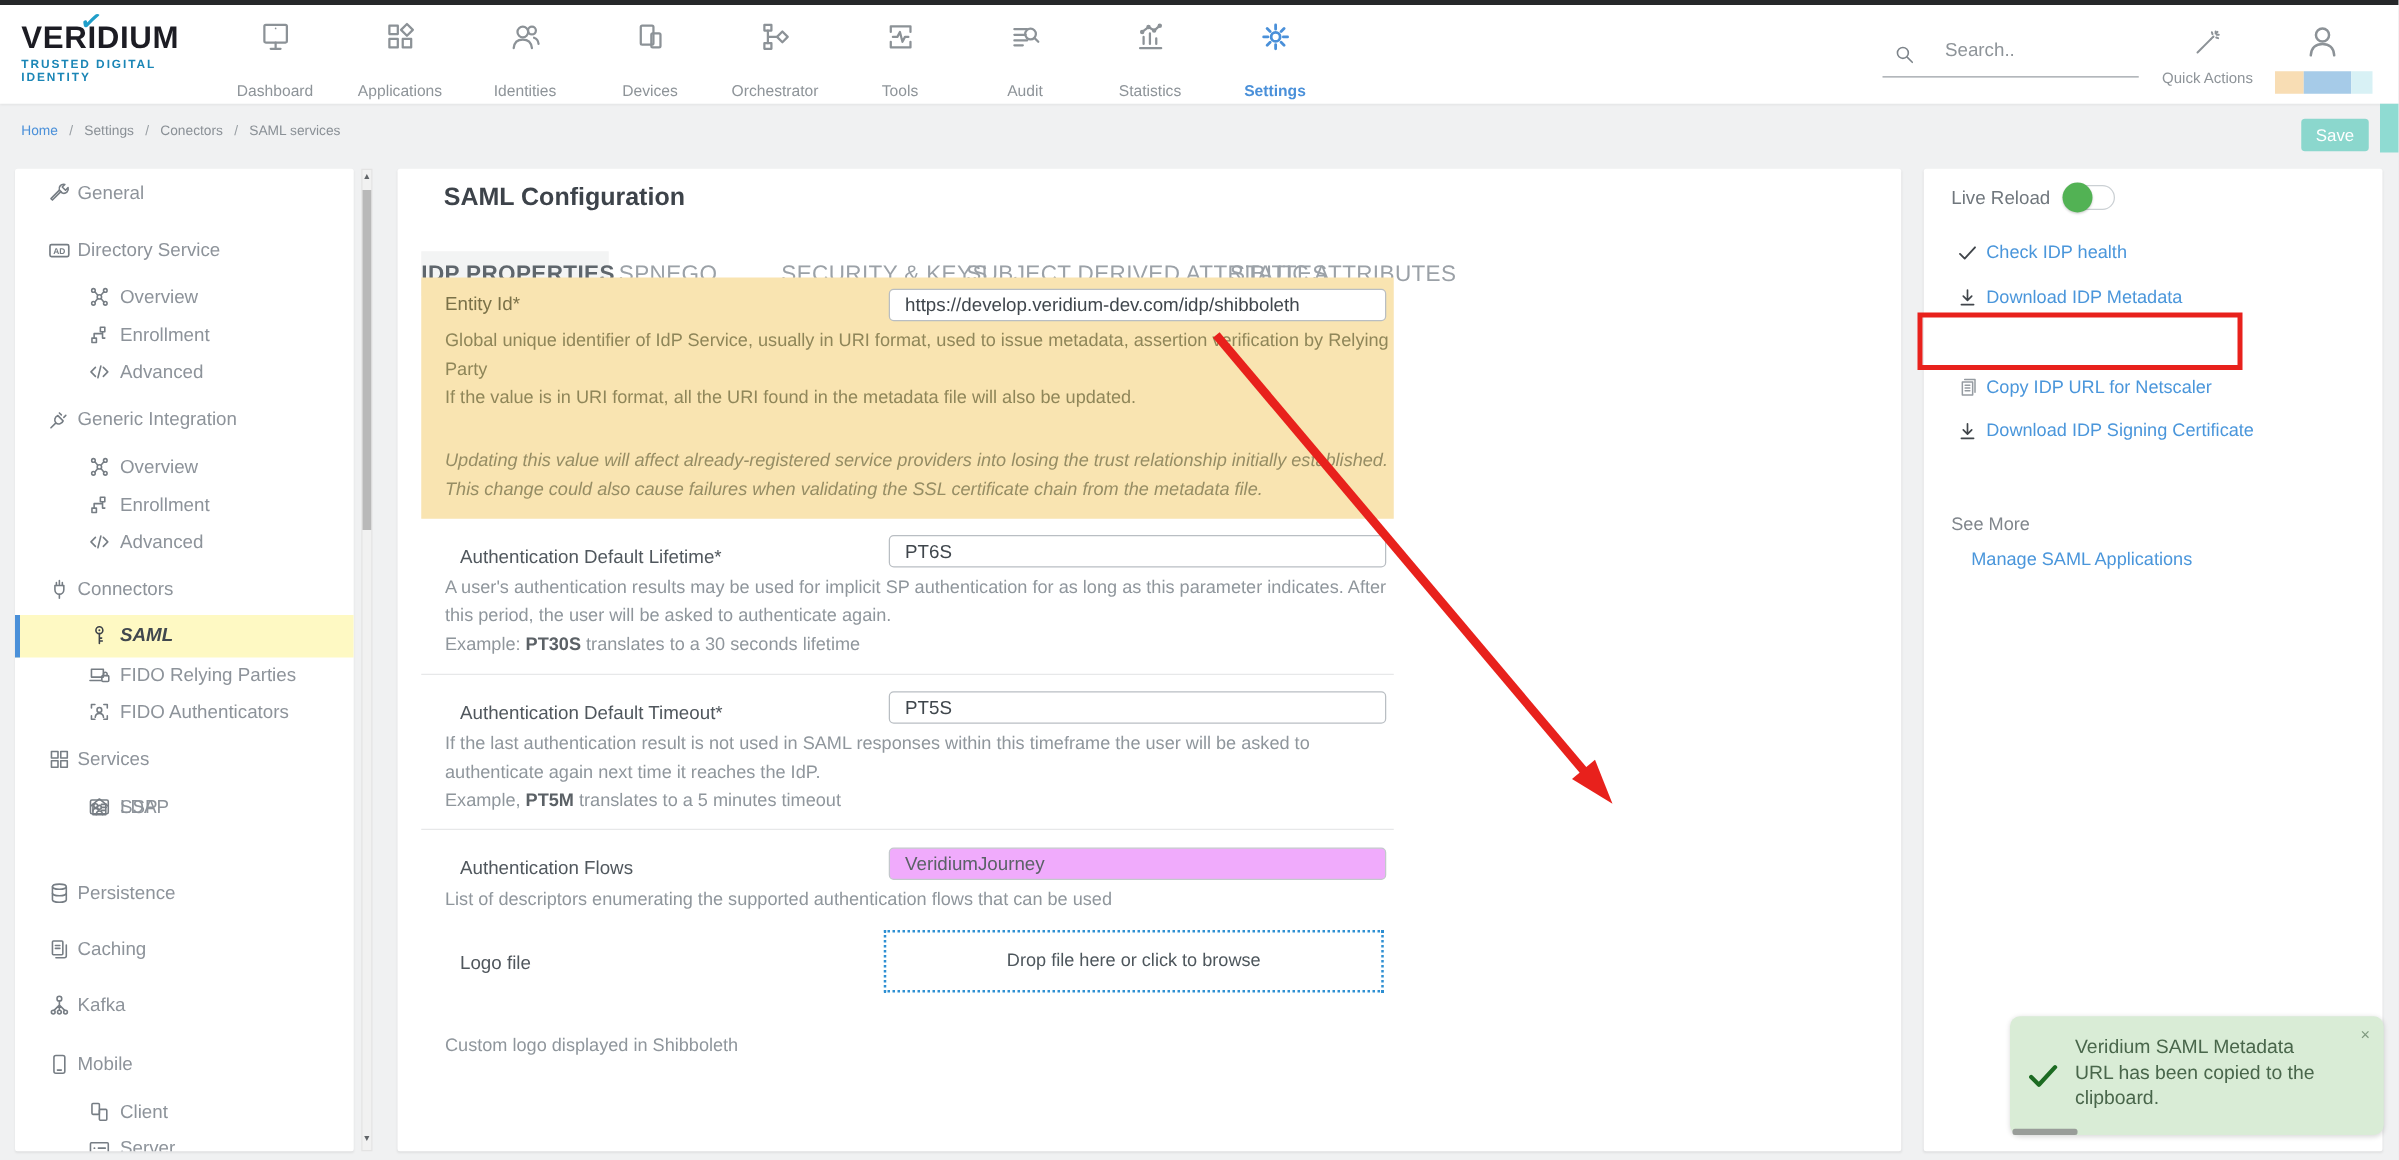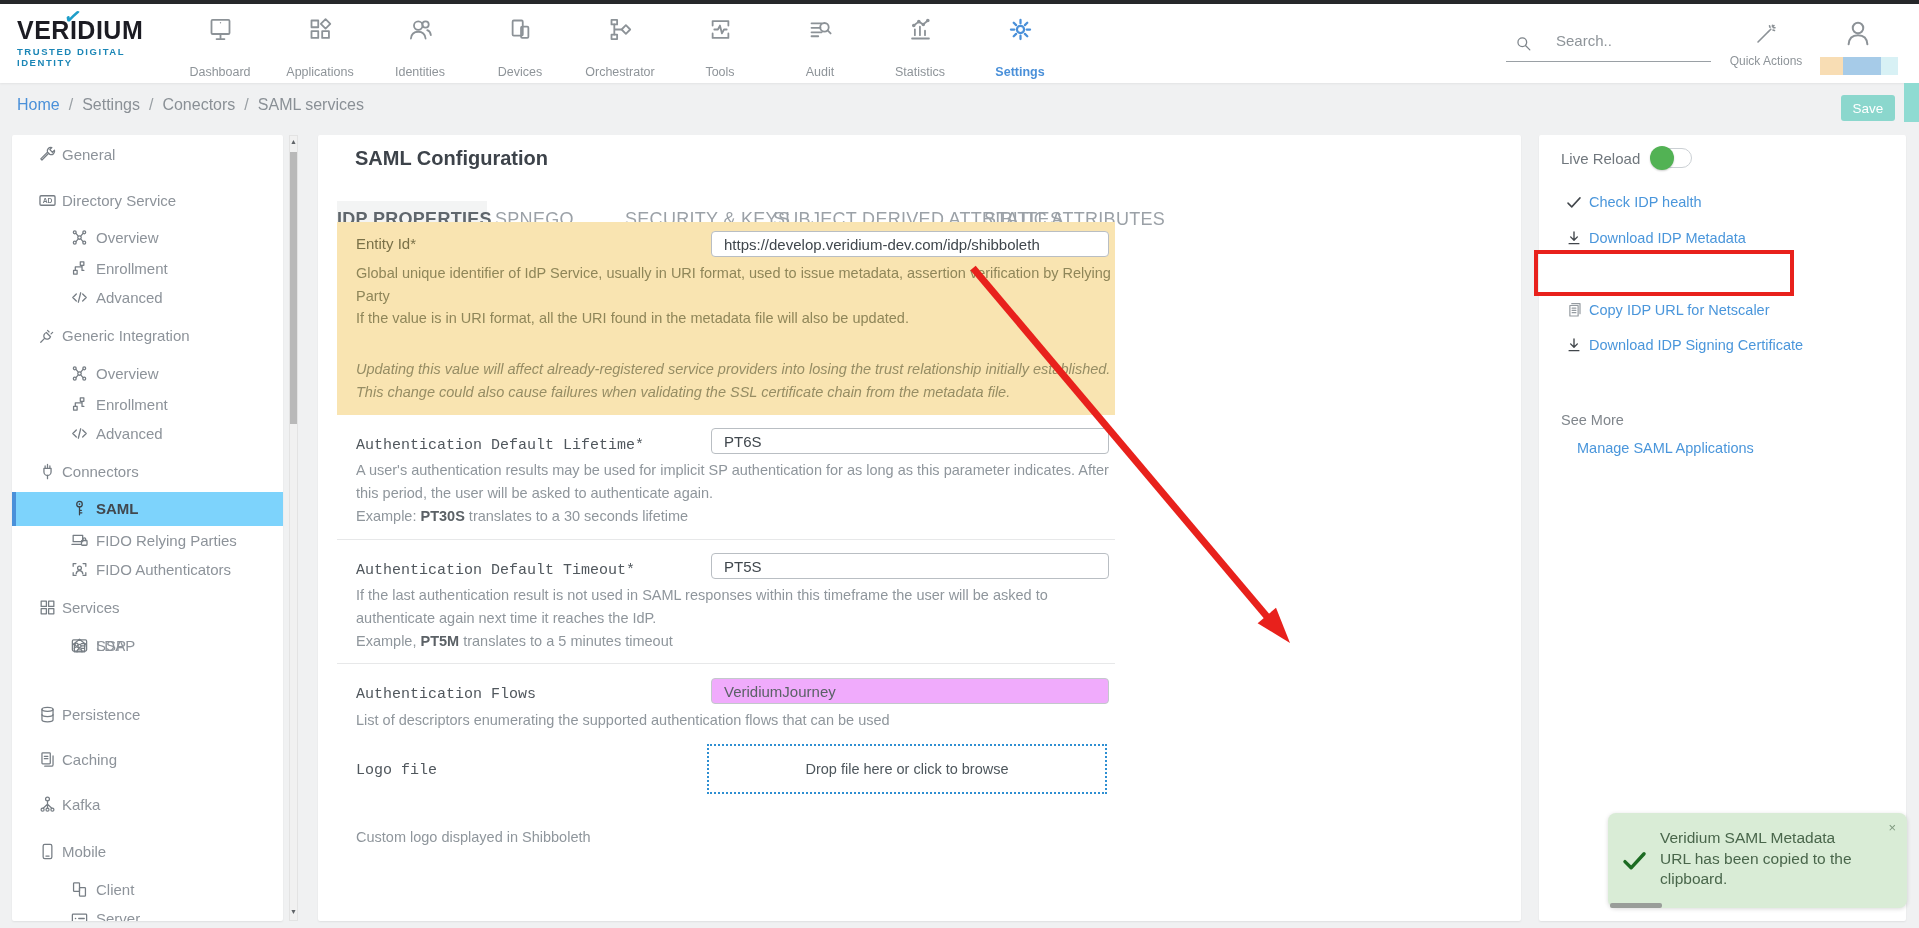--- a/index.html
+++ b/index.html
@@ -33,21 +33,21 @@
   .qa .qalabel { display:block; font-size:12px; color:#8e9499; margin-top:4px; }
   .avatar { position:absolute; left:1843px; top:12px; width:30px; height:34px; color:#8c9297; cursor:pointer; }
   .avatar svg { width:100%; height:100%; }
   .colorstrip { position:absolute; left:1820px; top:53px; height:18px; display:flex; }
   .colorstrip .c1 { width:23px; background:#f8ddb4; }
   .colorstrip .c2 { width:38px; background:#a6cbe8; }
   .colorstrip .c3 { width:17px; background:#d8f1f5; }
 
   
   .crumbrow { position:absolute; left:0; top:83px; width:1919px; height:46px; }
-  .crumbs { position:absolute; left:17px; top:0; line-height:44px; font-size:16px; color:#8a9096; }
+  .crumbs { position:absolute; left:17px; top:0; line-height:44px; font-size:11px; color:#8a9096; }
   .crumbs .home { color:#4a90d9; cursor:pointer; }
   .crumbs .sep { color:#9aa0a5; margin:0 9px; }
   .savebtn { position:absolute; left:1841px; top:12px; width:54px; height:26px; background:#8bd7cd; border:0; border-radius:3px; color:#ffffff; font-size:13.5px; font-family:"Liberation Sans",sans-serif; cursor:pointer; }
   .tealsliver { position:absolute; left:1904px; top:0; width:15px; height:39px; background:#8fdbd2; }
 
   
   .card { position:absolute; background:#ffffff; border-radius:2px; box-shadow:0 1px 2px rgba(0,0,0,.07); }
   .sidebar { left:12px; top:135px; width:271px; height:786px; overflow:hidden; }
   .maincard { left:318px; top:135px; width:1203px; height:786px; }
   .rightcard { left:1539px; top:135px; width:367px; height:786px; }
@@ -58,38 +58,38 @@
   .vscroll .up { top:2px; }
   .vscroll .down { top:772px; }
   .vscroll .thumb { position:absolute; left:0; top:16px; width:7px; height:272px; background:#b9b9b9; cursor:pointer; }
 
   
   .srow { position:absolute; left:0; width:100%; height:30px; font-size:15px; color:#8d939a; cursor:pointer; }
   .srow .ic { position:absolute; left:26px; top:5px; width:19px; height:19px; color:#767d84; }
   .srow .lbl { position:absolute; left:50px; top:6px; white-space:nowrap; }
   .srow.lvl2 .ic { left:58px; }
   .srow.lvl2 .lbl { left:84px; }
-  .srow.active { background:#7dd3fc; height:34px; }
+  .srow.active { background:#fef9c3; height:34px;font-style:italic; }
   .srow.active::before { content:""; position:absolute; left:0; top:0; bottom:0; width:4px; background:#4a90d9; }
   .srow.active .ic { top:7px; color:#3c4248; }
   .srow.active .lbl { top:8px; color:#41484e; font-weight:700; }
 
   
   .mtitle { position:absolute; left:37px; top:12px; font-size:20px; font-weight:700; color:#3d434a; }
   .tab { position:absolute; top:66px; height:36px; line-height:36px; text-align:left; font-size:18px; letter-spacing:.3px; color:#9ba1a7; cursor:pointer; white-space:nowrap; }
   .tab.active { background:#f3f4f4; color:#5f666c; font-weight:700; }
 
   .ynote { position:absolute; left:19px; top:87px; width:778px; height:193px; background:#f9e4b1; }
   .ynote .flabel { position:absolute; left:19px; top:13px; font-size:15px; color:#7a7148; }
   .ynote .finput { position:absolute; left:374px; top:9px; }
   .ydesc { position:absolute; left:19px; top:40px; font-size:14.5px; line-height:22.5px; color:#8f8659; white-space:nowrap; }
   .ywarn { position:absolute; left:19px; top:136px; font-size:14.5px; line-height:22.5px; color:#968d64; font-style:italic; white-space:nowrap; }
 
   .flabel { font-size:15px; color:#50575d; white-space:nowrap; }
-  .mlabel { position:absolute; left:38px;font-family:Liberation Mono, monospace; }
+  .mlabel { position:absolute; left:50px; }
   .finput { width:398px; height:26px; border:1px solid #b9bec3; border-radius:4px; background:#ffffff; font-size:15px; color:#3f464c; padding:0 12px; font-family:"Liberation Sans",sans-serif; outline:none; }
   .minput { position:absolute; left:393px; }
   .finput:disabled { background:#f0abfc; color:#5a6166; border-color:#c3c8cc; }
   .mdesc { position:absolute; left:38px; font-size:14.5px; line-height:23px; color:#8f969c; white-space:nowrap; }
   .mdesc b { color:#5b6166; }
   .divider { position:absolute; left:19px; width:778px; height:1px; background:#e7e8e9; }
   .dropzone { position:absolute; left:389px; top:609px; width:400px; height:50px; border:2px dotted #2e8fd2; display:flex; align-items:center; justify-content:center; font-size:14.5px; color:#4d565c; cursor:pointer; background:#ffffff; }
 
   
   .lr-row { position:absolute; left:22px; top:13px; display:flex; align-items:center; }

